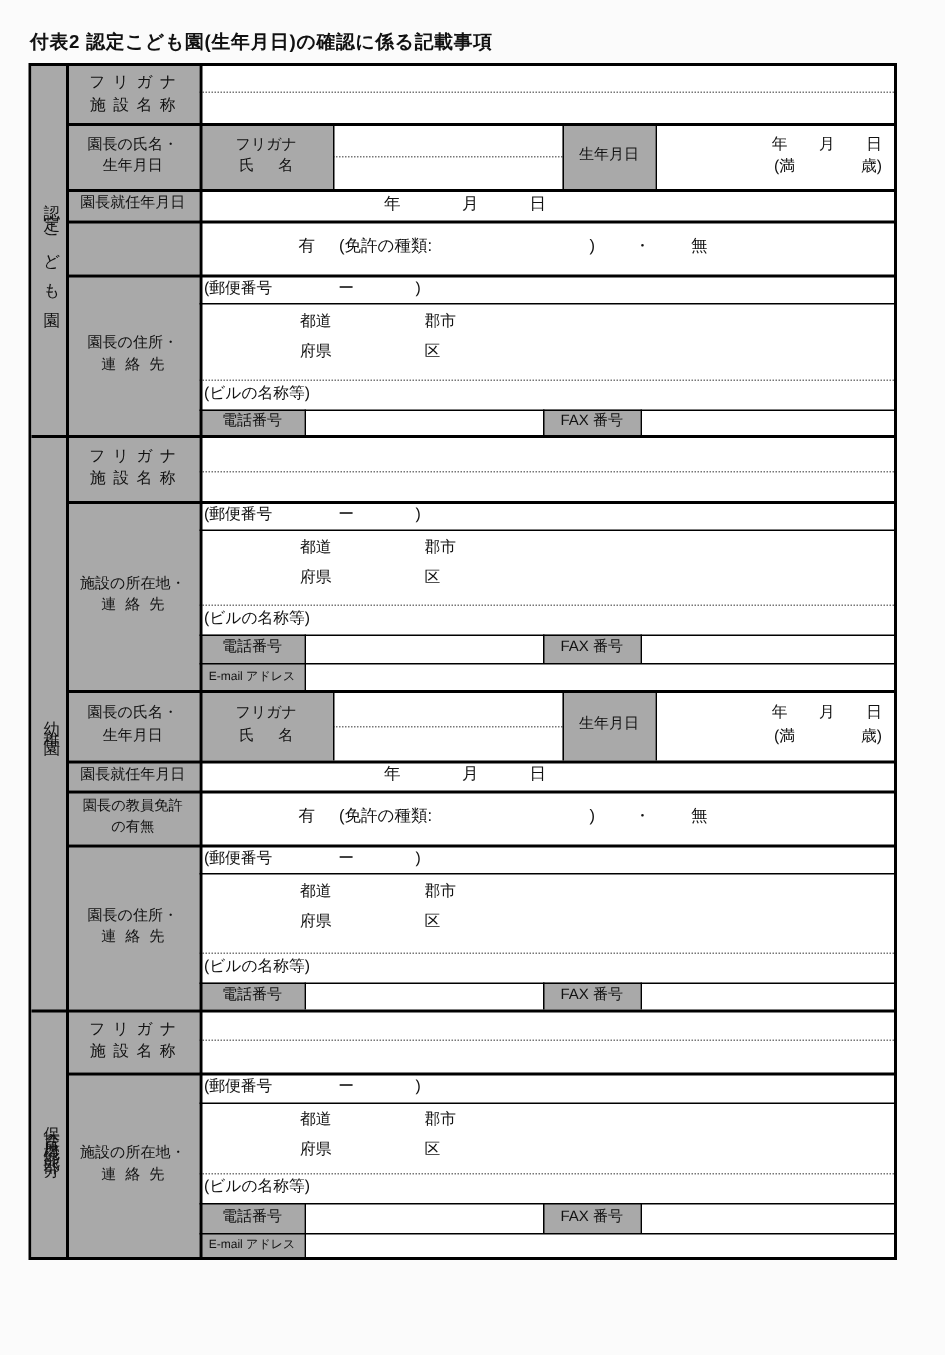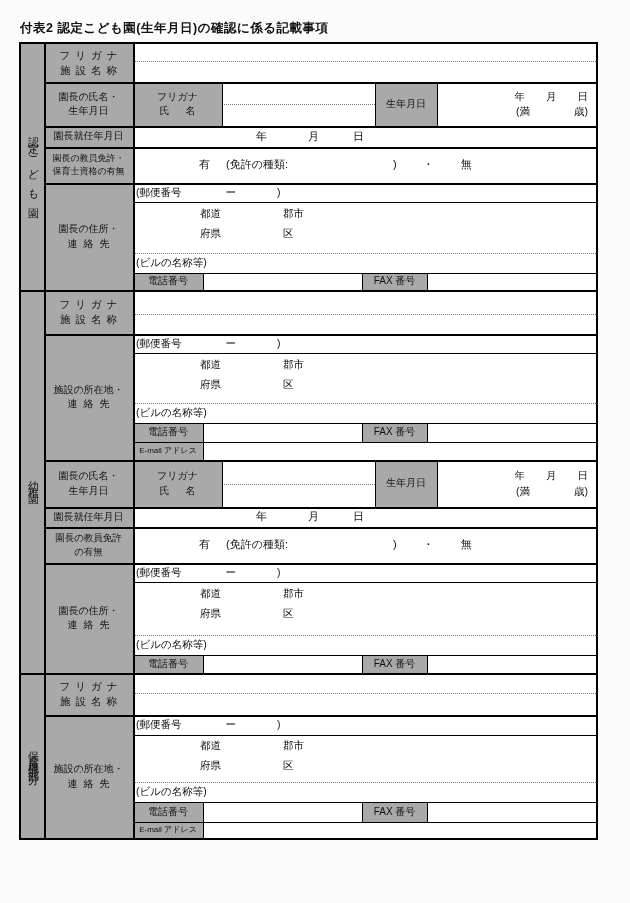--- a/index.html
+++ b/index.html
@@ -152,24 +152,20 @@
 
   <div class="c f10" style="left:23px;top:82px;width:89px;height:21px;">
     <span>園長就任年月日</span>
   </div>
   <div class="c lft f11" style="left:112px;top:82px;width:463px;height:21px;padding-left:123px;">
     <span>年</span>
       <span style="margin-left:41px;">月</span>
       <span style="margin-left:34px;">日</span>
   </div>
 
-  <div class="c col f9" style="left:23px;top:103px;width:89px;height:36px;">
-    <span>園長の教員免許・</span>
-    <span>保育士資格の有無</span>
-  </div>
   <div class="c lft f11" style="left:112px;top:103px;width:463px;height:36px;padding-left:66px;">
     <span>有</span>
     <span style="margin-left:16px;">(免許の種類:</span>
     <span style="margin-left:105px;">)</span>
     <span style="margin-left:26px;">・</span>
     <span style="margin-left:27px;">無</span>
   </div>
 
   <div class="c col f10" style="left:23px;top:139px;width:89px;height:107px;">
     <span>園長の住所・</span>

